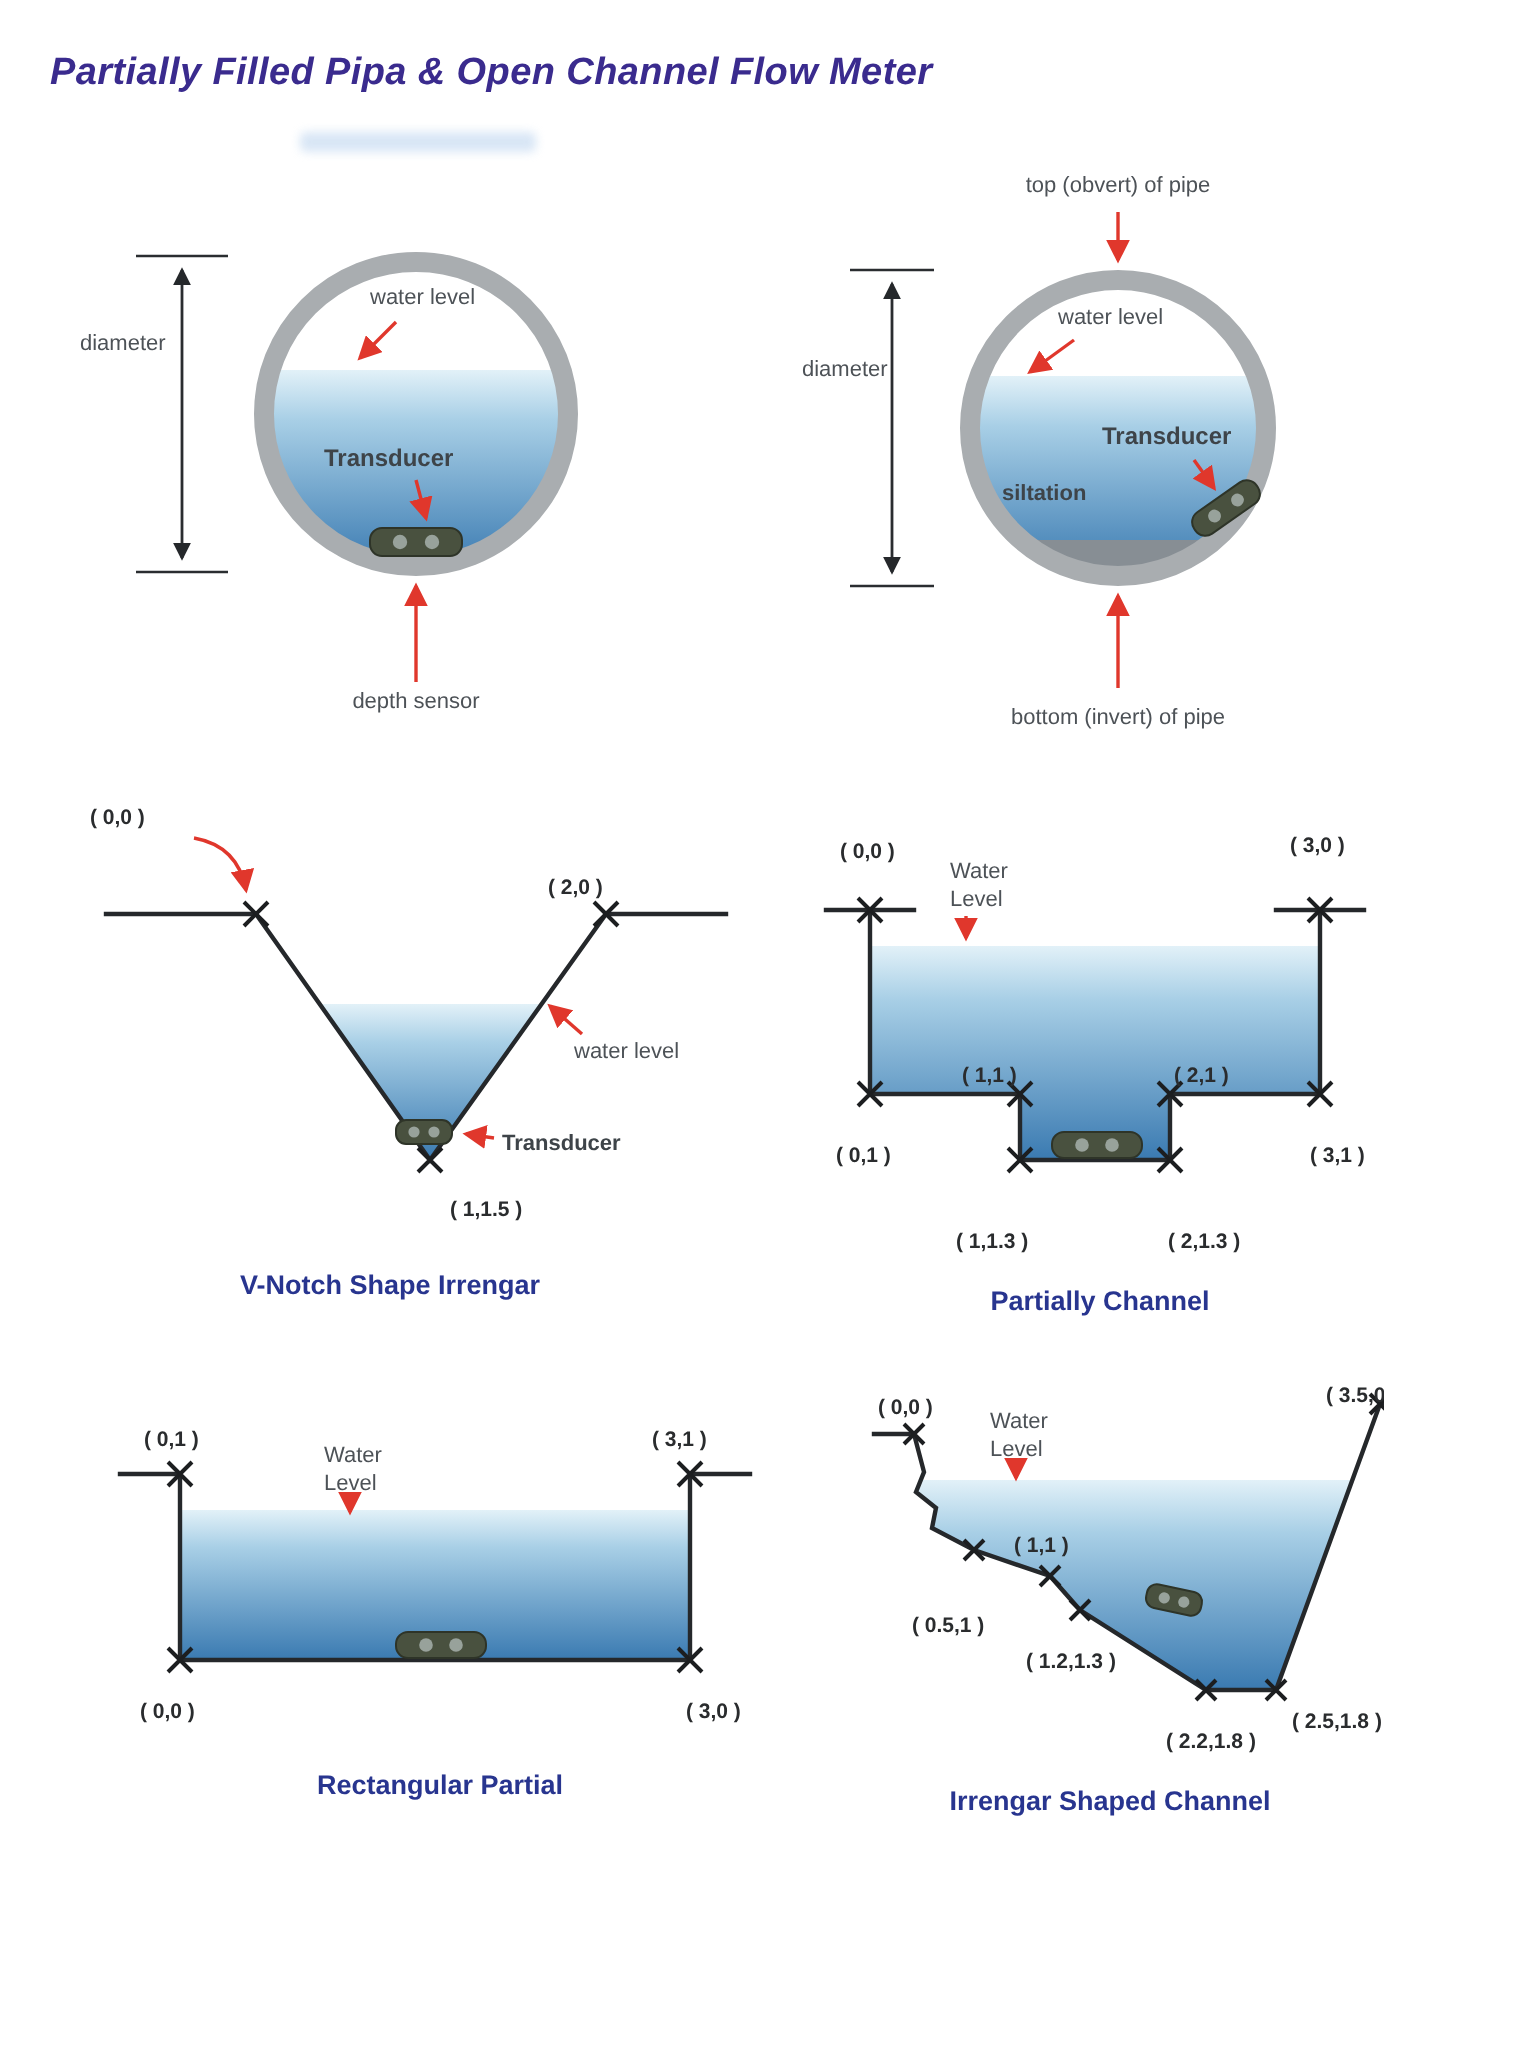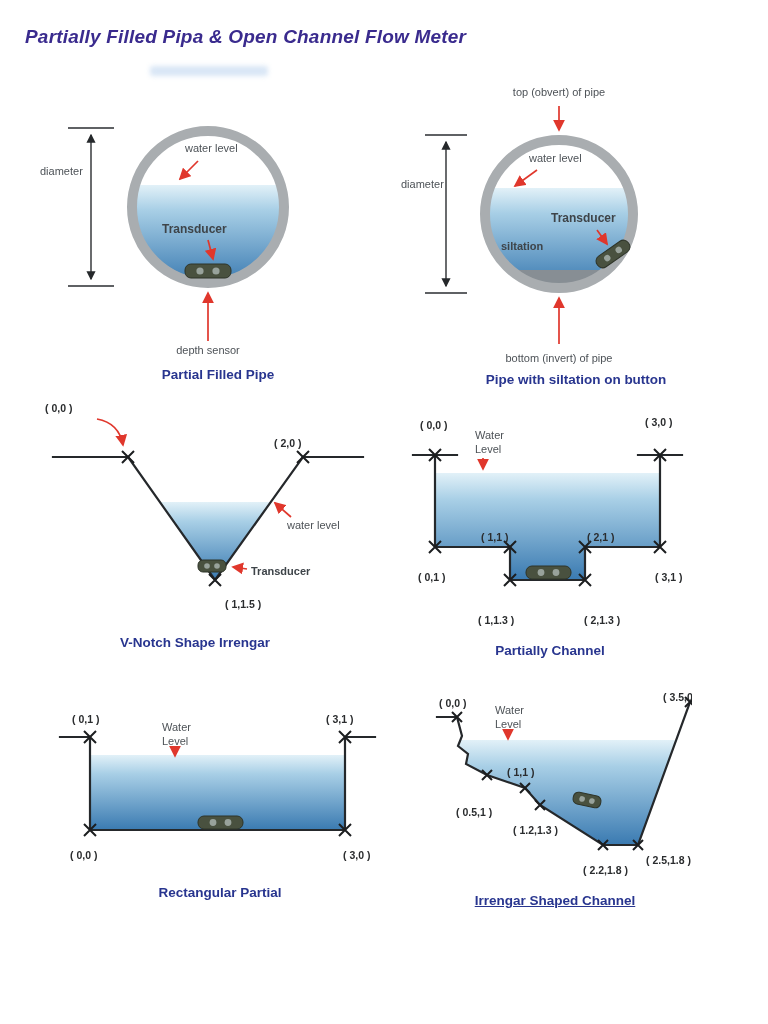--- a/index.html
+++ b/index.html
@@ -74,21 +74,20 @@
       <g>
         <line class="tick" x1="28" y1="33" x2="74" y2="33"></line>
         <line class="tick" x1="28" y1="191" x2="74" y2="191"></line>
         <line class="ba" x1="51" y1="110" x2="51" y2="40" marker-end="url(#mB)"></line>
         <line class="ba" x1="51" y1="110" x2="51" y2="184" marker-end="url(#mB)"></line>
       </g>
       <text class="lbl" x="0" y="80">diameter</text>
       <line class="ra" x1="168" y1="246" x2="168" y2="198" marker-end="url(#mR)"></line>
       <text class="lbl" x="168" y="259" text-anchor="middle">depth sensor</text>
     </svg>
-    <div class="caption" style="padding-left:56px;">Partial Filled Pipe</div>
   </div>
 
   <div class="panel" style="left:401px; top:80px; width:310px;">
     <svg width="310" height="290" viewBox="0 0 310 290">
       <text class="lbl" x="158" y="16" text-anchor="middle">top (obvert) of pipe</text>
       <line class="ra" x1="158" y1="26" x2="158" y2="50" marker-end="url(#mR)"></line>
       <g clip-path="url(#c2)">
         <rect x="84" y="108" width="150" height="100" fill="url(#wg)"></rect>
         <rect x="84" y="190" width="150" height="16" fill="#878e94"></rect>
       </g>
@@ -106,21 +105,20 @@
       <g>
         <line class="tick" x1="24" y1="55" x2="66" y2="55"></line>
         <line class="tick" x1="24" y1="213" x2="66" y2="213"></line>
         <line class="ba" x1="45" y1="130" x2="45" y2="62" marker-end="url(#mB)"></line>
         <line class="ba" x1="45" y1="130" x2="45" y2="206" marker-end="url(#mB)"></line>
       </g>
       <text class="lbl" x="0" y="108">diameter</text>
       <line class="ra" x1="158" y1="264" x2="158" y2="218" marker-end="url(#mR)"></line>
       <text class="lbl" x="158" y="282" text-anchor="middle">bottom (invert) of pipe</text>
     </svg>
-    <div class="caption" style="margin-top:2px; padding-left:40px;">Pipe with siltation on button</div>
   </div>
 
   <div class="panel" style="left:25px; top:395px; width:340px;">
     <svg width="340" height="230" viewBox="0 0 340 230">
       <polygon points="135,107 246,107 190,185" fill="url(#wg)"></polygon>
       <g>
         <line class="ol" x1="28" y1="62" x2="103" y2="62"></line>
         <line class="ol" x1="278" y1="62" x2="338" y2="62"></line>
         <path class="ol" d="M103,62 L190,185 L278,62"></path>
       </g>
@@ -242,16 +240,16 @@
         <tspan x="70" y="40">Level</tspan>
       </text>
       <line class="ra" x1="83" y1="42" x2="83" y2="51" marker-end="url(#mR)"></line>
       <text class="coord" x="238" y="13">( 3.5,0 )</text>
       <text class="coord" x="82" y="88">( 1,1 )</text>
       <text class="coord" x="31" y="128">( 0.5,1 )</text>
       <text class="coord" x="88" y="146">( 1.2,1.3 )</text>
       <text class="coord" x="158" y="186">( 2.2,1.8 )</text>
       <text class="coord" x="221" y="176">( 2.5,1.8 )</text>
     </svg>
-    <div class="caption" style="padding-right:40px;text-decoration:underline;">Irrengar Shaped Channel</div>
+    <div class="caption" style="padding-right:40px;">Irrengar Shaped Channel</div>
   </div>
 
 </div>
 
 </body></html>

